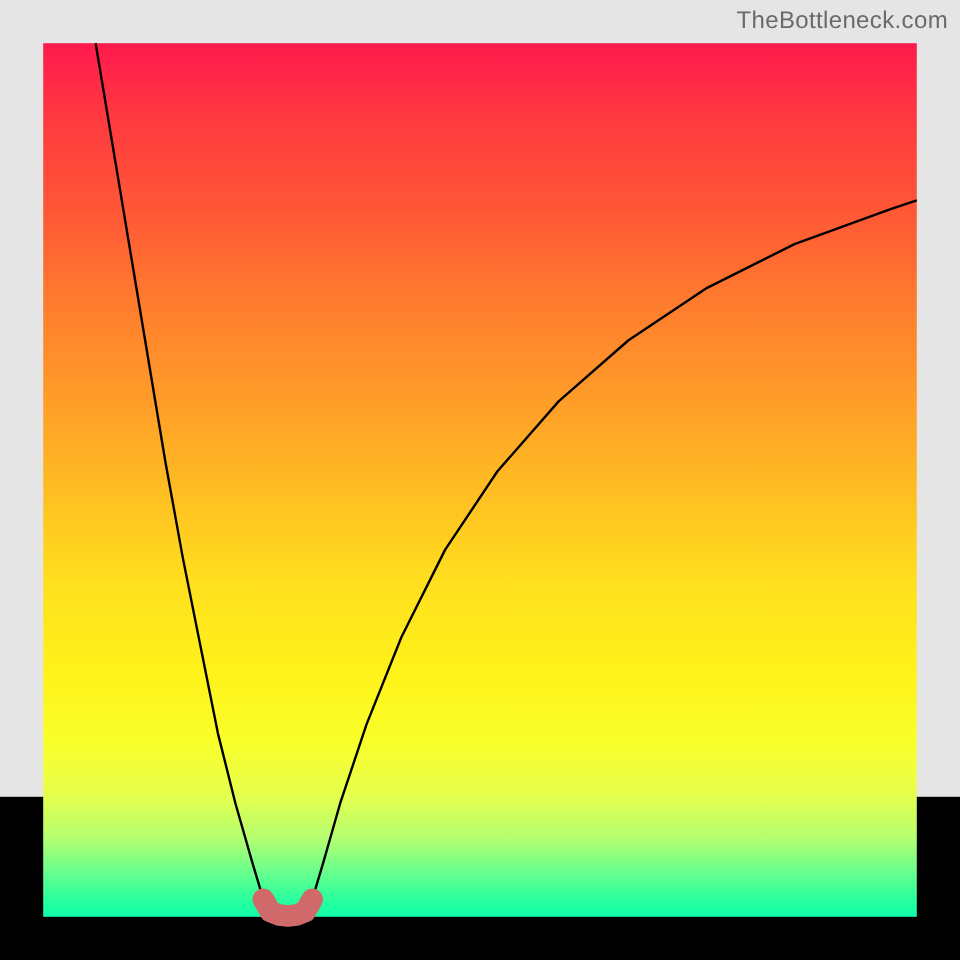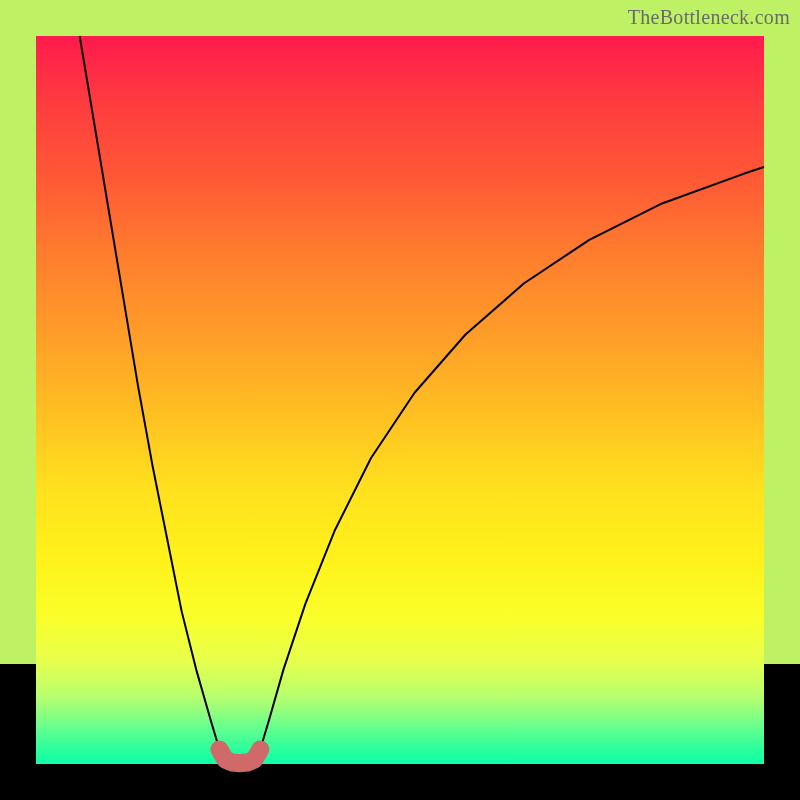--- a/index.html
+++ b/index.html
@@ -8,22 +8,21 @@
     width: 800px;
     height: 800px;
     background: #000;
     overflow: hidden;
     font-family: Arial, Helvetica, sans-serif;
   }
   .stage {
     position: relative;
     width: 800px;
     height: 664px;
-    background: #bef264;
-    font-family: Liberation Serif, serif;
+    background: #e5e5e5;
   }
   .plot {
     position: absolute;
     left: 36px;
     top: 36px;
     width: 728px;
     height: 728px;
     background: linear-gradient(
       to bottom,
       #ff1a4d 0%,

